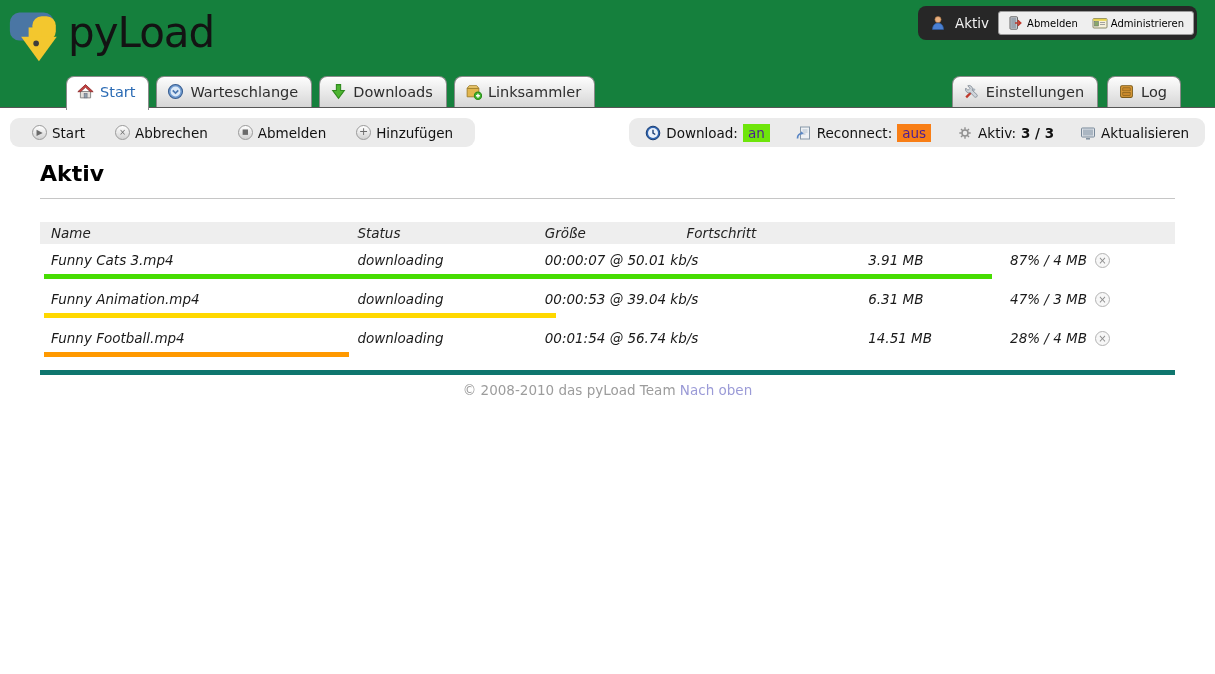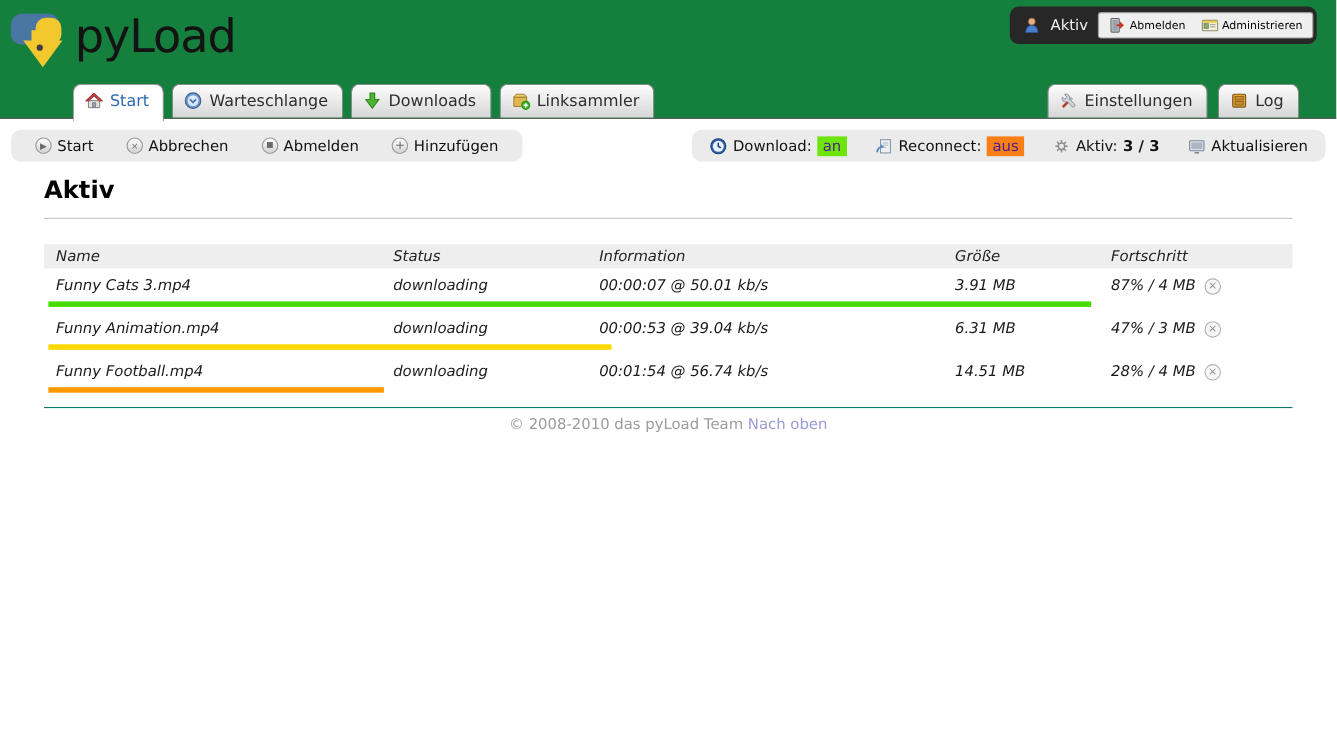--- a/index.html
+++ b/index.html
@@ -57,21 +57,21 @@
   .c-name  { width:27%; }
   .c-status{ width:16.5%; }
   .c-info  { width:28.5%; }
   .c-size  { width:12.5%; }
   .c-prog  { width:15.5%; display:flex; align-items:center; gap:8px; }
   .xicon { width:15px; height:15px; border-radius:50%; border:1px solid #b3b3b3; background:#f7f7f7;
     color:#8c8c8c; font-size:10px; line-height:13px; text-align:center; display:inline-block; cursor:pointer; }
   .ptrack { position:absolute; left:4px; bottom:4px; width:96%; height:5px; }
   .pfill { height:100%; }
 
-  .footer { border-top:1px solid #0f766e; margin-top:9px; padding-top:7px; text-align:center;
+  .footer { border-top:5px solid #0f766e; margin-top:9px; padding-top:7px; text-align:center;
     font-size:13.5px; color:#9c9c9c; }
   .footer a { color:#9b9bd7; text-decoration:none; cursor:pointer; }
 </style>
 </head>
 <body>
 
 <div class="hdr">
   <div class="logo">
     <svg viewBox="0 0 64 66">
       <path fill="#4a76a4" d="M10 8 h26 a11 11 0 0 1 11 11 v3 h-17 a9 9 0 0 0 -9 9 v7 h-11 a10 10 0 0 1 -10 -10 v-9 a11 11 0 0 1 10 -11 z" transform="translate(2,2)"></path>
@@ -223,21 +223,20 @@
   </div>
 </div>
 
 <div class="content">
   <h1 class="page-title">Aktiv</h1>
 
   <div class="tbl">
     <div class="thead">
       <div class="cell c-name">Name</div>
       <div class="cell c-status">Status</div>
-      <div class="cell c-info">Information</div>
       <div class="cell c-size">Größe</div>
       <div class="cell c-prog">Fortschritt</div>
     </div>
 
     <div class="trow">
       <div class="cell c-name">Funny Cats 3.mp4</div>
       <div class="cell c-status">downloading</div>
       <div class="cell c-info">00:00:07 @ 50.01 kb/s</div>
       <div class="cell c-size">3.91 MB</div>
       <div class="cell c-prog">

